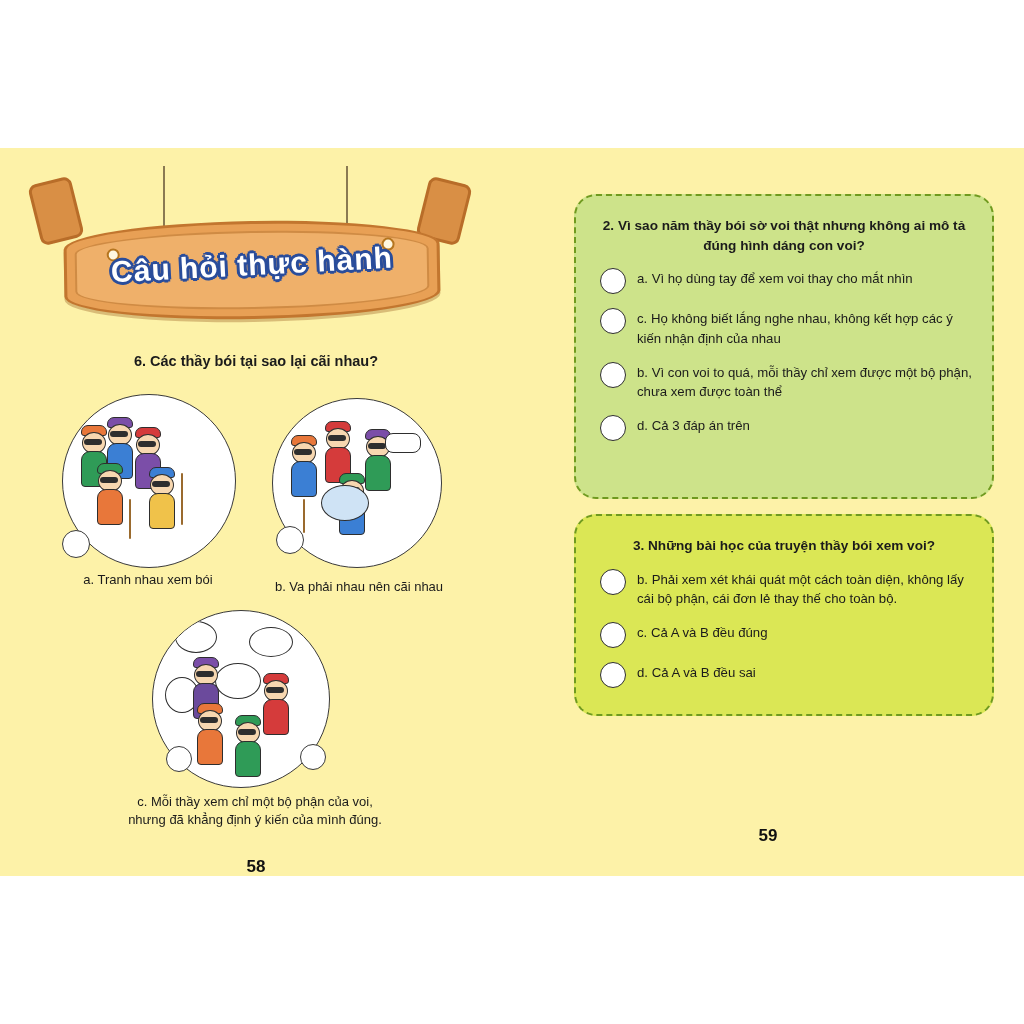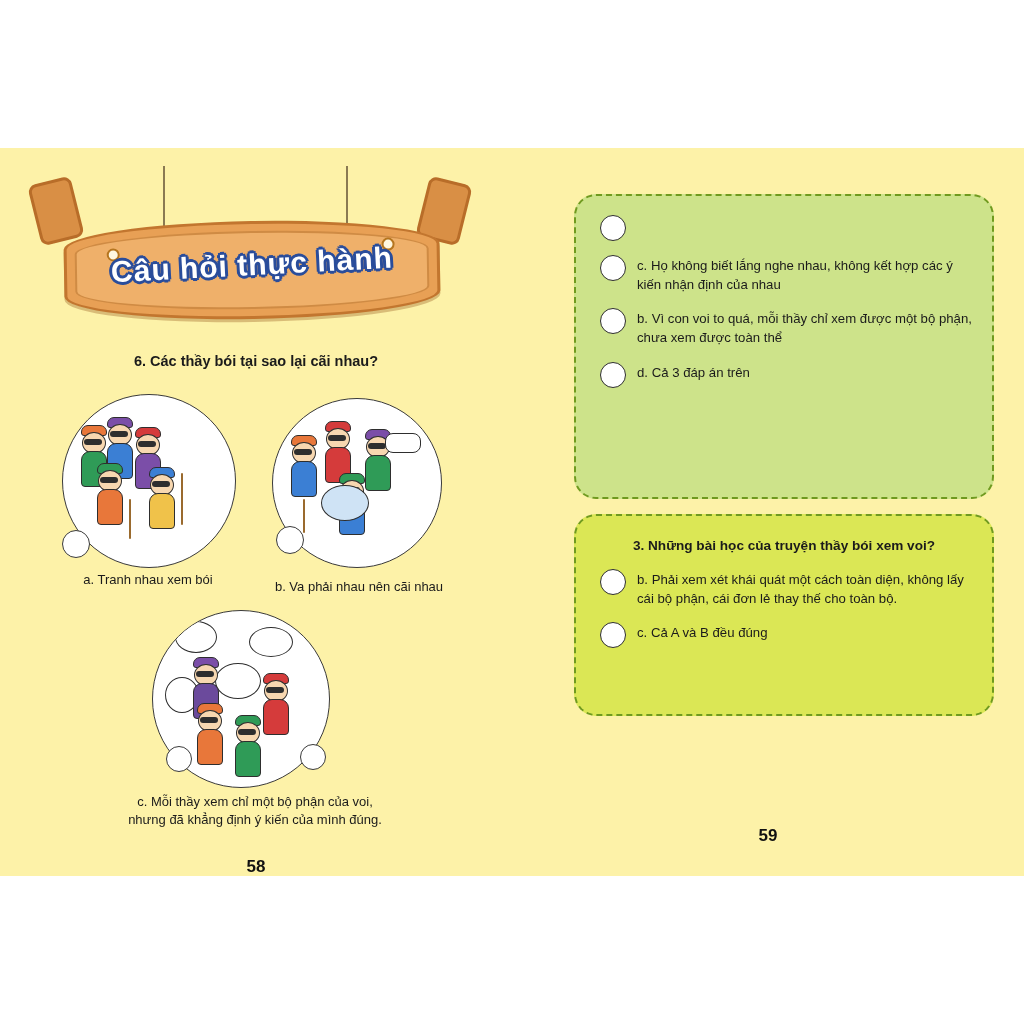--- a/index.html
+++ b/index.html
@@ -376,23 +376,25 @@
     <div class="bubble-dot" id="dot-c2"></div>
     <div class="cap" id="cap-c"><span style="white-space:pre-line;">c. Mỗi thầy xem chỉ một bộ phận của voi,
 nhưng đã khẳng định ý kiến của mình đúng.</span></div>
 
     <div id="page-num-left">58</div>
   </div>
 
   <div id="right-page">
 
     <div class="qbox" id="qbox2">
-
-      <div class="opt">
-        <div class="opt-circle"></div>
+      <div class="q-title">2. Vì sao năm thầy bói sờ voi thật nhưng không ai mô tả đúng hình dáng con voi?</div>
+
+      <div class="opt">
+        <div class="opt-circle"></div>
+        <div class="opt-text">a. Vì họ dùng tay để xem voi thay cho mắt nhìn</div>
       </div>
       <div class="opt">
         <div class="opt-circle"></div>
         <div class="opt-text">c. Họ không biết lắng nghe nhau, không kết hợp các ý kiến nhận định của nhau</div>
       </div>
       <div class="opt">
         <div class="opt-circle"></div>
         <div class="opt-text">b. Vì con voi to quá, mỗi thầy chỉ xem được một bộ phận, chưa xem được toàn thể</div>
       </div>
       <div class="opt">
@@ -405,18 +407,22 @@
       <div class="q-title">3. Những bài học của truyện thầy bói xem voi?</div>
 
       <div class="opt">
         <div class="opt-circle"></div>
         <div class="opt-text">b. Phải xem xét khái quát một cách toàn diện, không lấy cái bộ phận, cái đơn lẻ thay thế cho toàn bộ.</div>
       </div>
       <div class="opt">
         <div class="opt-circle"></div>
         <div class="opt-text">c. Cả A và B đều đúng</div>
       </div>
+      <div class="opt">
+        <div class="opt-circle"></div>
+        <div class="opt-text">d. Cả A và B đều sai</div>
+      </div>
     </div>
 
     <div id="page-num-right">59</div>
   </div>
 
 </div>
 
 </body></html>

